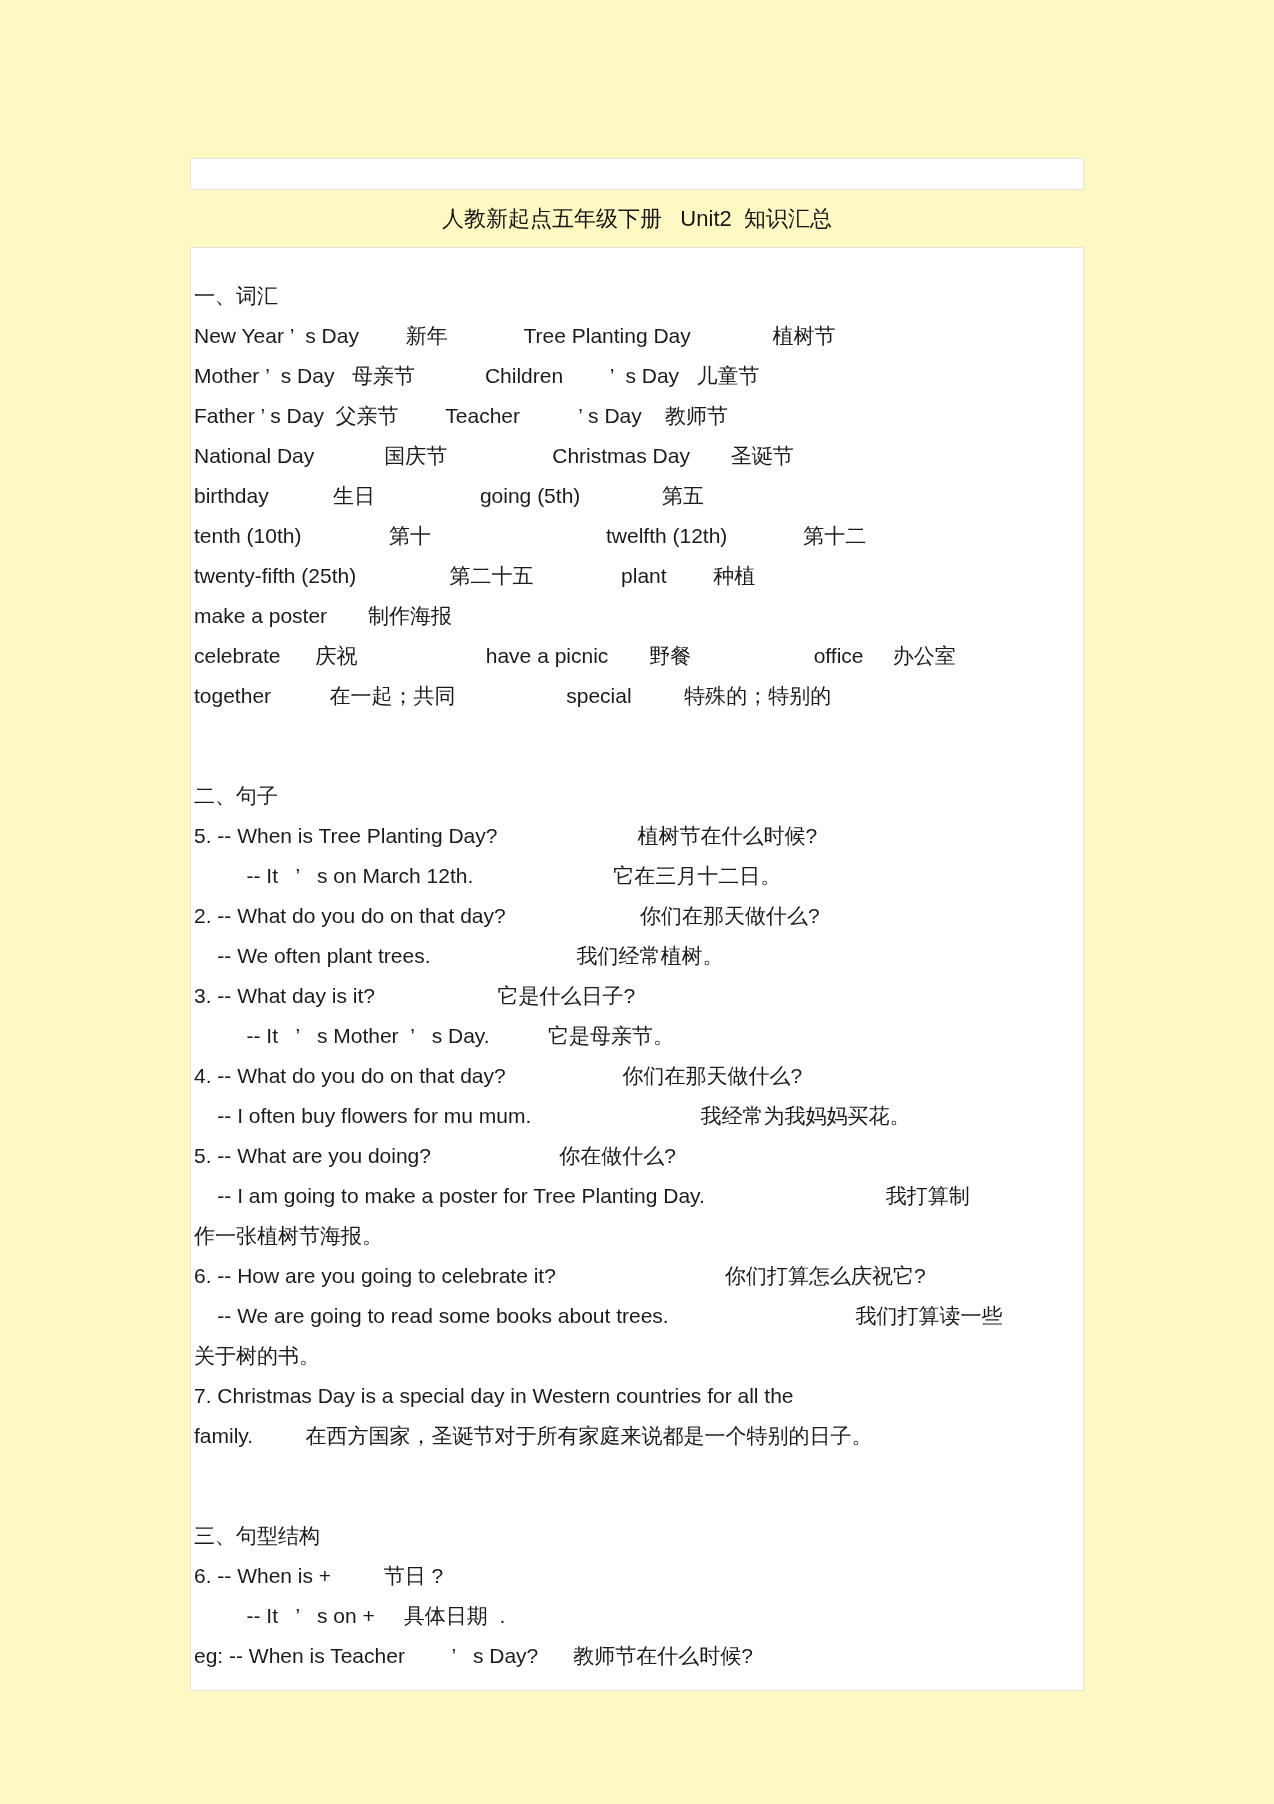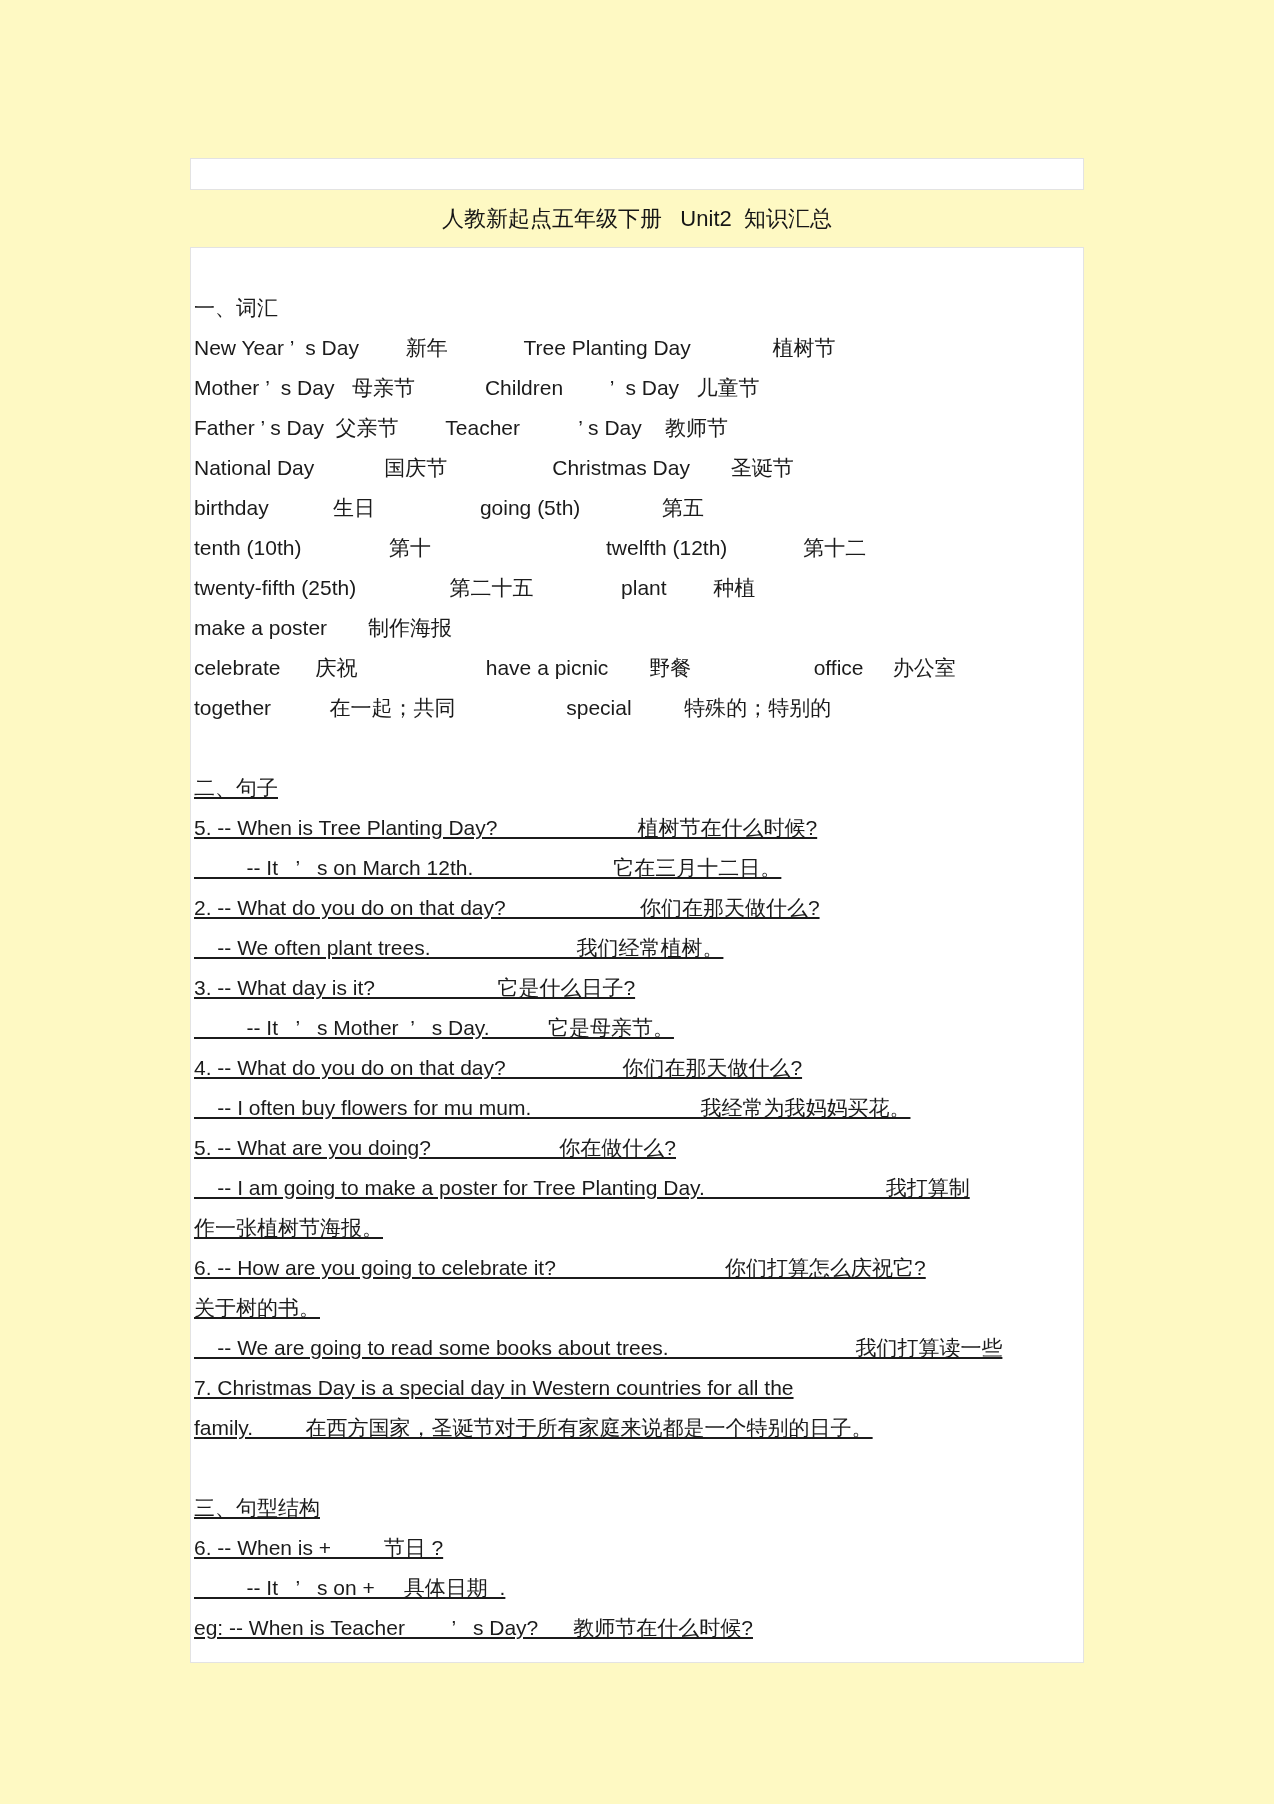--- a/index.html
+++ b/index.html
@@ -39,25 +39,24 @@
   }
   .content-box {
     position: absolute;
     left: 190px;
     top: 247px;
     width: 894px;
     min-height: 1380px;
     background: #ffffff;
     border: 1px solid #e3e3e3;
     box-sizing: border-box;
-    padding: 40px 2px 14px 3px;
+    padding: 28px 2px 14px 3px;
   }
   .section + .section {
-    margin-top: 40px;
-    text-decoration: underline;
+    margin-top: 60px;
   }
   .line {
     font-size: 21px;
     line-height: 40px;
     white-space: pre;
     color: #1b1b1b;
   }
 </style>
 </head>
 <body>
@@ -86,22 +85,22 @@
         <div class="line">2. -- What do you do on that day?                       你们在那天做什么?</div>
         <div class="line">    -- We often plant trees.                         我们经常植树。</div>
         <div class="line">3. -- What day is it?                     它是什么日子?</div>
         <div class="line">         -- It   ’   s Mother  ’   s Day.          它是母亲节。</div>
         <div class="line">4. -- What do you do on that day?                    你们在那天做什么?</div>
         <div class="line">    -- I often buy flowers for mu mum.                             我经常为我妈妈买花。</div>
         <div class="line">5. -- What are you doing?                      你在做什么?</div>
         <div class="line">    -- I am going to make a poster for Tree Planting Day.                               我打算制</div>
         <div class="line">作一张植树节海报。</div>
         <div class="line">6. -- How are you going to celebrate it?                             你们打算怎么庆祝它?</div>
+        <div class="line">    -- We are going to read some books about trees.                                我们打算读一些</div>
         <div class="line">关于树的书。</div>
-        <div class="line">    -- We are going to read some books about trees.                                我们打算读一些</div>
         <div class="line">7. Christmas Day is a special day in Western countries for all the</div>
         <div class="line">family.         在西方国家，圣诞节对于所有家庭来说都是一个特别的日子。</div>
       </div>
       <div class="section">
         <div class="line heading">三、句型结构</div>
         <div class="line">6. -- When is +         节日 ?</div>
         <div class="line">         -- It   ’   s on +     具体日期  .</div>
         <div class="line">eg: -- When is Teacher        ’   s Day?      教师节在什么时候?</div>
       </div>
     </div>

